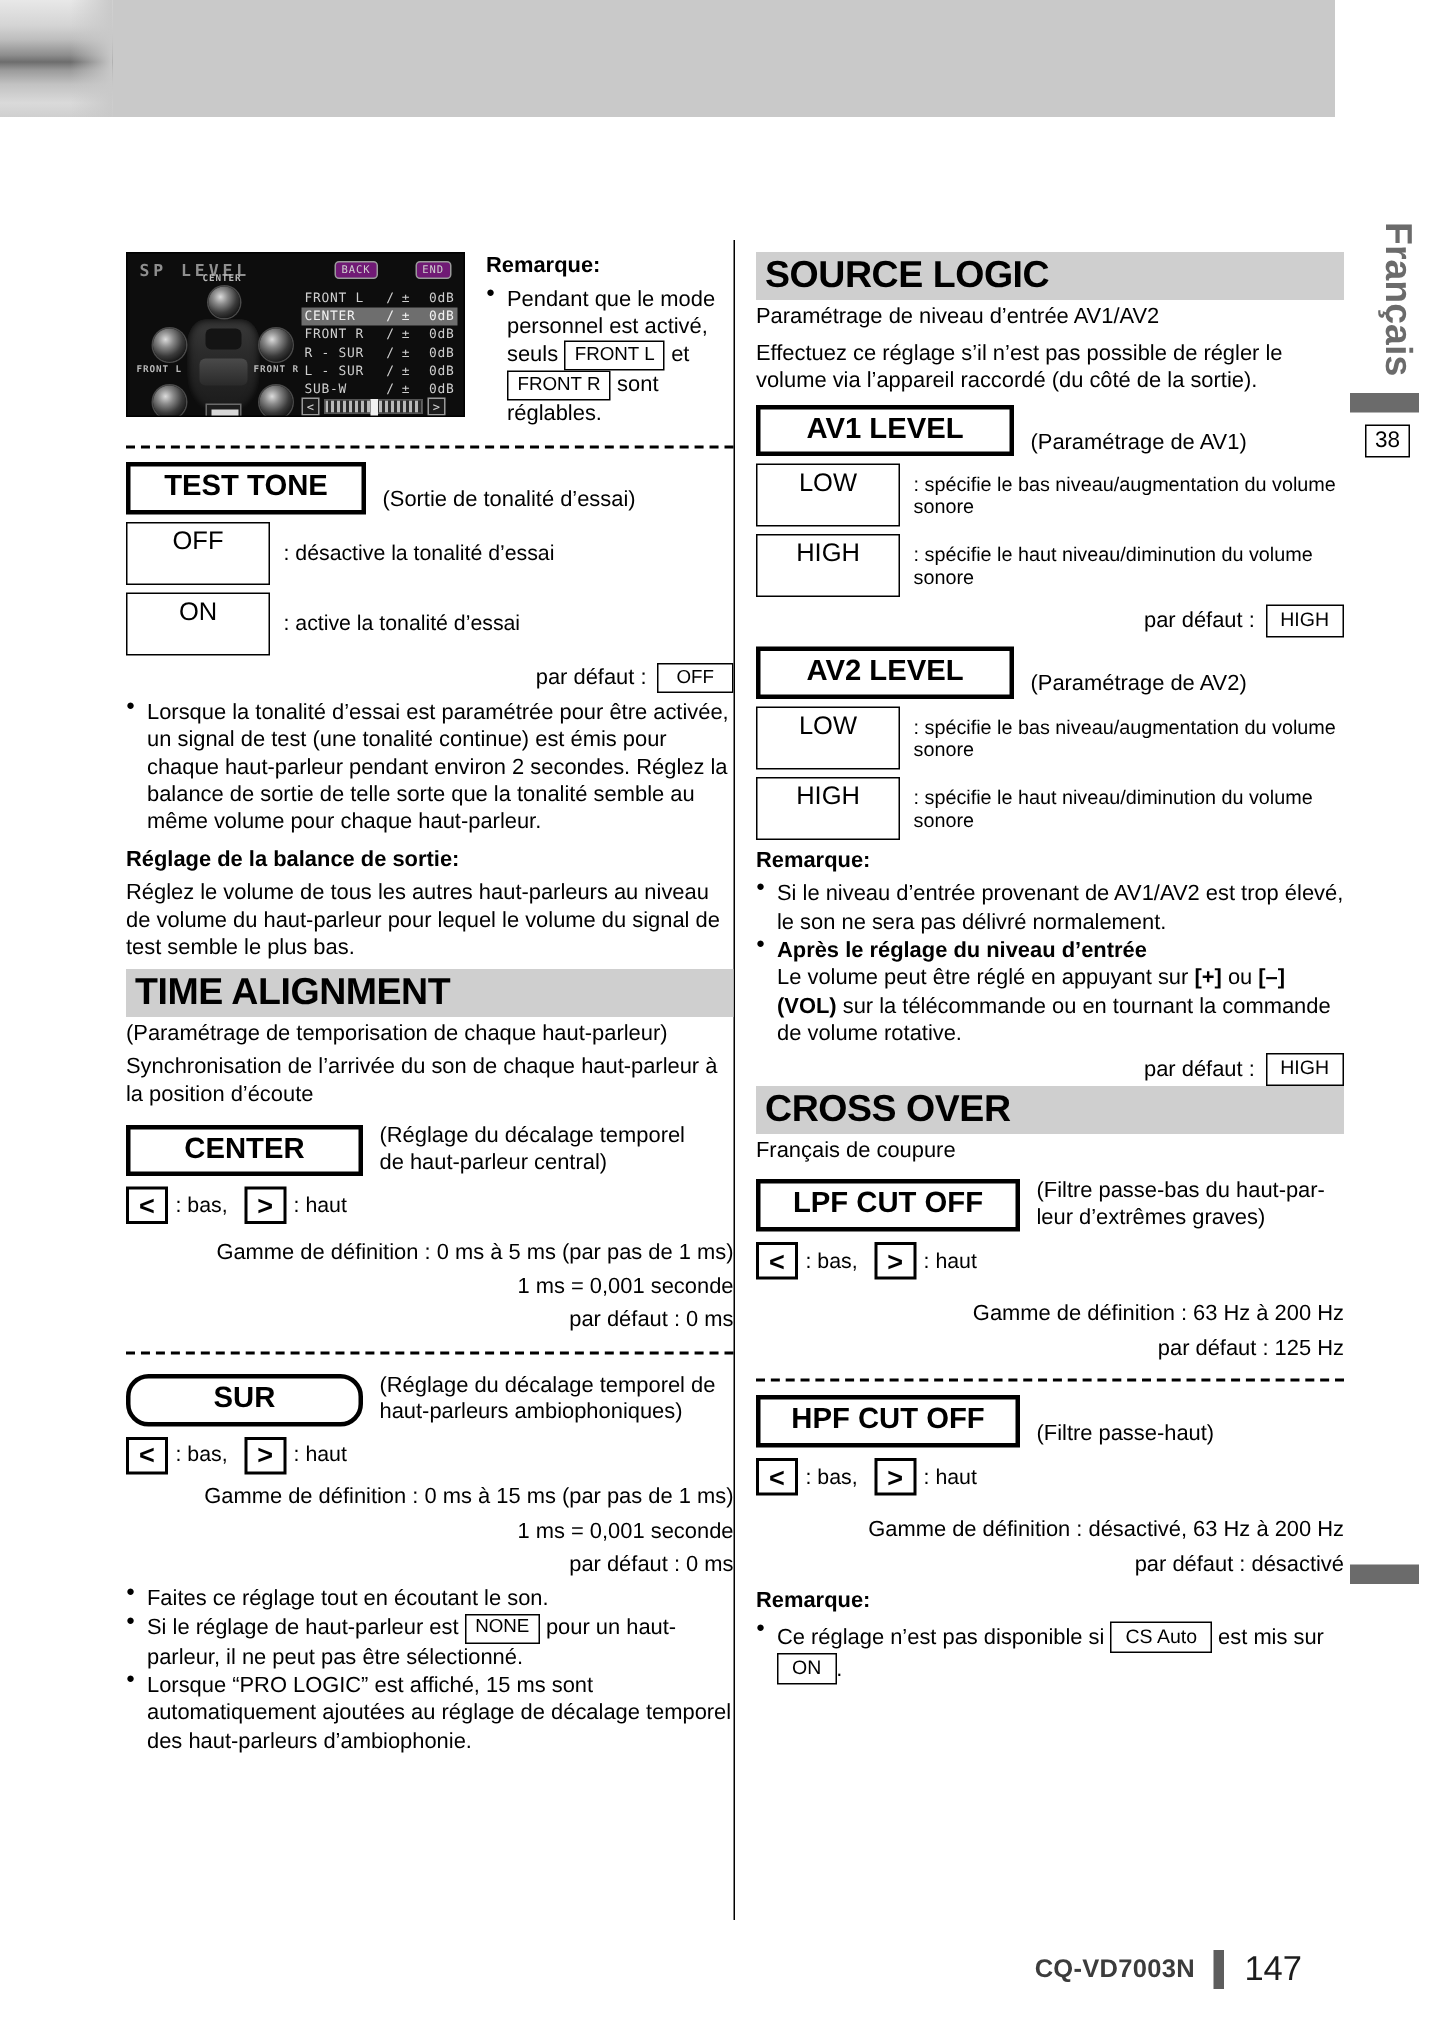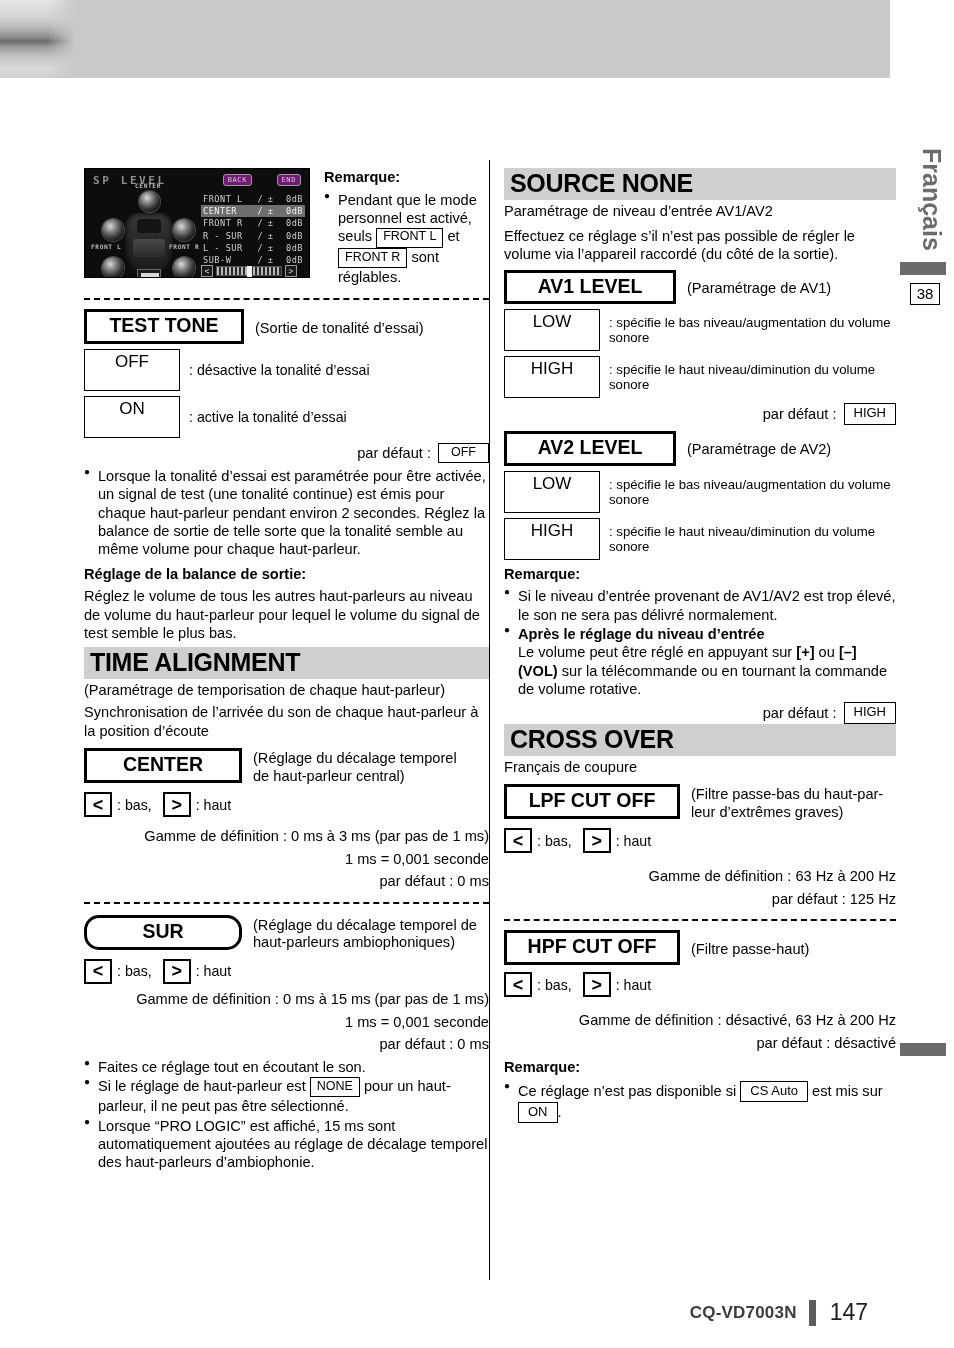--- a/index.html
+++ b/index.html
@@ -85,21 +85,21 @@
   .sec-head {
     background:#cfcfcf;
     font-size:25px; font-weight:bold;
     letter-spacing:-0.3px;
     padding:2px 0 3px 6px;
     margin:0 0 2px 0;
     line-height:1.08;
   }
 
   
-  .item-row { display:flex; align-items:center; margin:6px 0 4px 0; }
+  .item-row { display:flex; align-items:flex-end; margin:6px 0 4px 0; }
   .item-box {
     border:3px solid #000; background:#fff;
     font-size:19.5px; font-weight:bold;
     text-align:center;
     padding:3px 10px 4px;
     min-width:160px;
     line-height:1.12;
     flex:0 0 auto;
   }
   .item-desc { font-size:14.6px; line-height:1.2; margin-left:11px; padding-top:4px; }
@@ -392,21 +392,21 @@
     </div>
   </div>
 
   <div class="arrow-row">
     <div class="arrowbox">&lt;</div>
     <span class="lbl">: bas,</span>
     <div class="arrowbox">&gt;</div>
     <span class="lbl last">: haut</span>
   </div>
 
-  <div class="p right mt10">Gamme de définition : 0 ms à 3 ms (par pas de 1 ms)</div>
+  <div class="p right mt10">Gamme de définition : 0 ms à 5 ms (par pas de 1 ms)</div>
   <div class="p right">1 ms = 0,001 seconde</div>
   <div class="p right">par défaut : 0 ms</div>
 
   <div class="dotted"></div>
 
   <div class="item-row">
     <div class="item-box" style="min-width:158px;border-radius:15px;">SUR</div>
     <div class="item-desc">
       <div>(Réglage du décalage temporel de</div>
       <div>haut-parleurs ambiophoniques)</div>
@@ -430,21 +430,21 @@
       <span>Si le réglage de haut-parleur est</span>
       <span class="key">NONE</span>
       <span>pour un haut-parleur, il ne peut pas être sélectionné.</span>
     </li>
     <li><span>Lorsque “PRO LOGIC” est affiché, 15 ms sont automatiquement ajoutées au réglage de décalage temporel des haut-parleurs d’ambiophonie.</span></li>
   </ul>
 </div>
 
 <div id="col-right">
 
-  <div class="sec-head">SOURCE NONE</div>
+  <div class="sec-head">SOURCE LOGIC</div>
   <div class="p">Paramétrage de niveau d’entrée AV1/AV2</div>
   <div class="p mt6">Effectuez ce réglage s’il n’est pas possible de régler le volume via l’appareil raccordé (du côté de la sortie).</div>
 
   <div class="item-row">
     <div class="item-box" style="min-width:172px;">AV1 LEVEL</div>
     <div class="item-desc">(Paramétrage de AV1)</div>
   </div>
 
   <div class="opt-row">
     <div class="opt-box">LOW</div>

